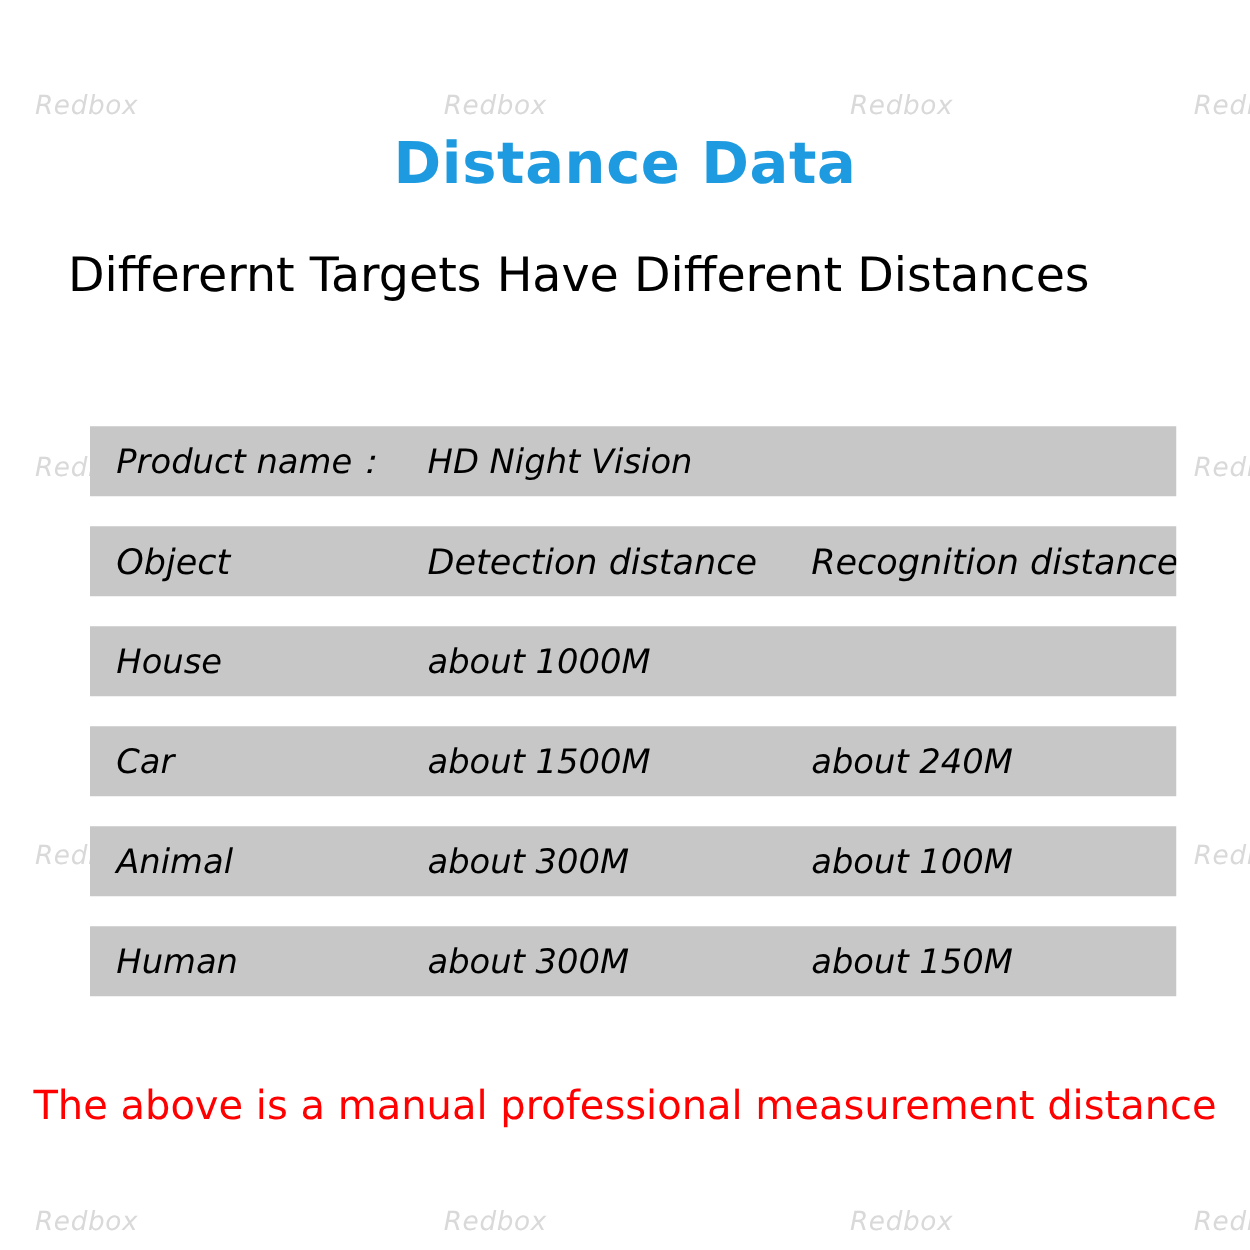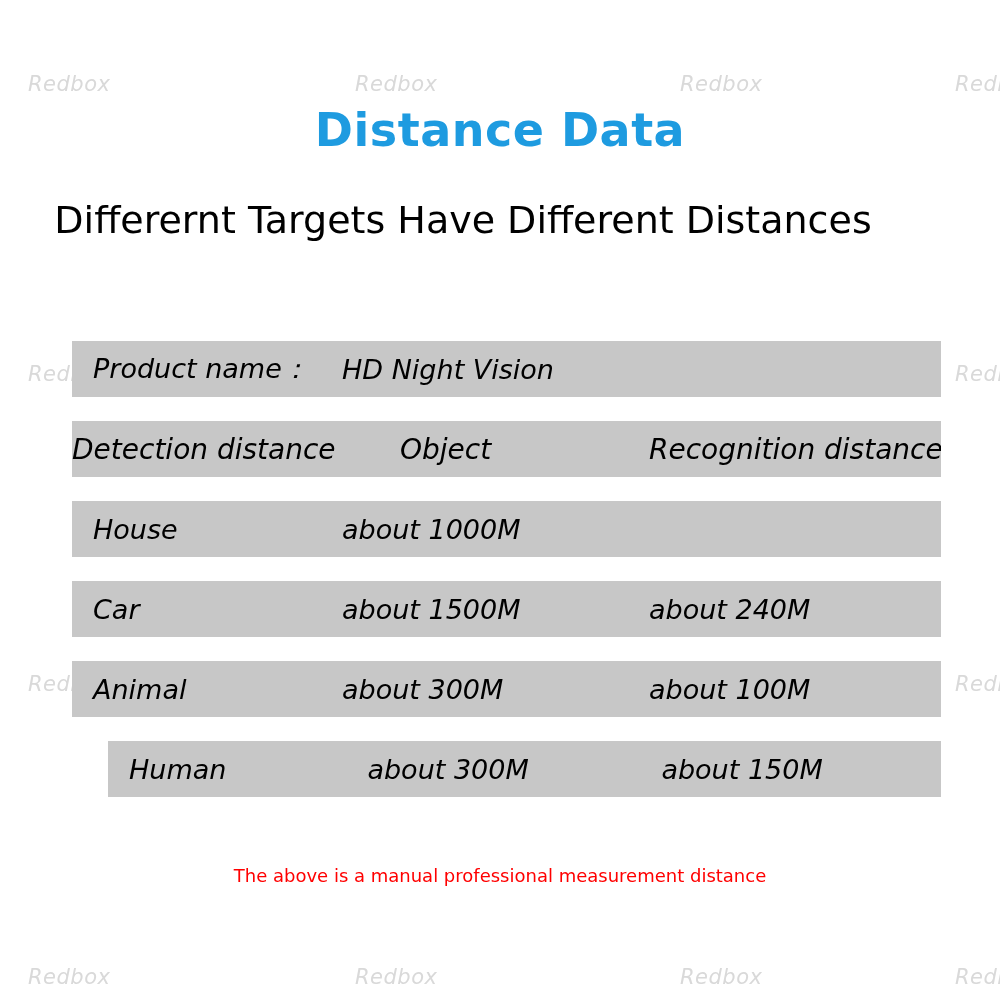--- a/index.html
+++ b/index.html
@@ -67,21 +67,21 @@
     z-index: 10;
     font-style: italic;
   }
   .row {
     display: flex;
     align-items: center;
     background: #c7c7c7;
     height: 56px;
     margin-bottom: 24px;
   }
-  .row:last-child { margin-bottom: 0; margin-left: 36px; }
+  .row:last-child { margin-bottom: 0; }
 
   .cell {
     font-size: 27px;
     color: #000000;
     white-space: nowrap;
     overflow: hidden;
   }
   .c-label { width: 270px; padding-left: 21px; box-sizing: border-box; }
   .c-obj   { width: 270px; padding-left: 21px; box-sizing: border-box; }
   .c-det   { width: 307px; box-sizing: border-box; }
@@ -91,21 +91,21 @@
   .header-row .cell { font-size: 28px; }
 
   
   .footnote {
     position: absolute;
     top: 865px;
     left: 0;
     width: 1000px;
     text-align: center;
     color: #ff0000;
-    font-size: 18px;
+    font-size: 32px;
     font-weight: 500;
     z-index: 10;
   }
 </style>
 </head>
 <body>
 
 <div class="watermark-layer" id="watermark-layer">
     <div class="wm" style="left: 28px; top: 72px;">Redbox</div>
     <div class="wm" style="left: 355px; top: 72px;">Redbox</div>
@@ -129,22 +129,22 @@
 <div class="subtitle">Differernt Targets Have Different Distances</div>
 
 <div class="table">
 
   <div class="row">
     <div class="cell c-label">Product name：</div>
     <div class="cell c-value">HD Night Vision</div>
   </div>
 
   <div class="row header-row">
+    <div class="cell c-obj">Object</div>
     <div class="cell c-det">Detection distance</div>
-    <div class="cell c-obj">Object</div>
     <div class="cell c-rec">Recognition distance</div>
   </div>
 
   <div class="row">
     <div class="cell c-obj">House</div>
     <div class="cell c-rec">about 1000M</div>
   </div>
 
   <div class="row">
     <div class="cell c-obj">Car</div>

